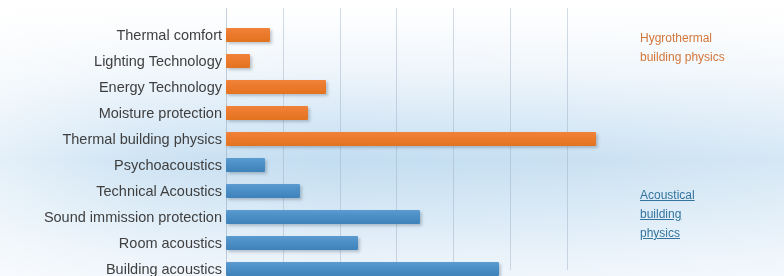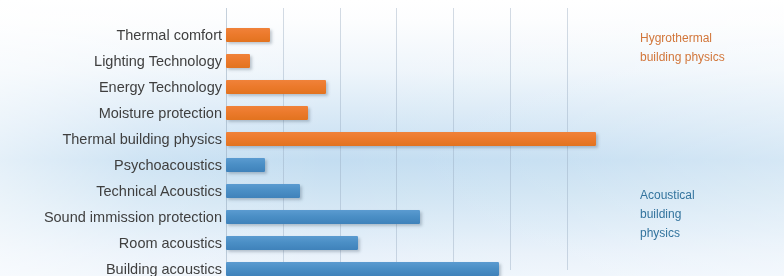--- a/index.html
+++ b/index.html
@@ -102,20 +102,21 @@
   }
   #annotation-hygrothermal {
     left: 640px;
     top: 29px;
     color: #d2763a;
   }
   #annotation-acoustical {
     left: 640px;
     top: 186px;
     color: #33749e;
+    text-decoration: underline;
   }
 </style>
 </head>
 <body>
 
 <div id="chart-root">
 
   <div id="bg-sheen"></div>
 
   <div class="cat-label" style="top:22px;">Thermal comfort</div>

